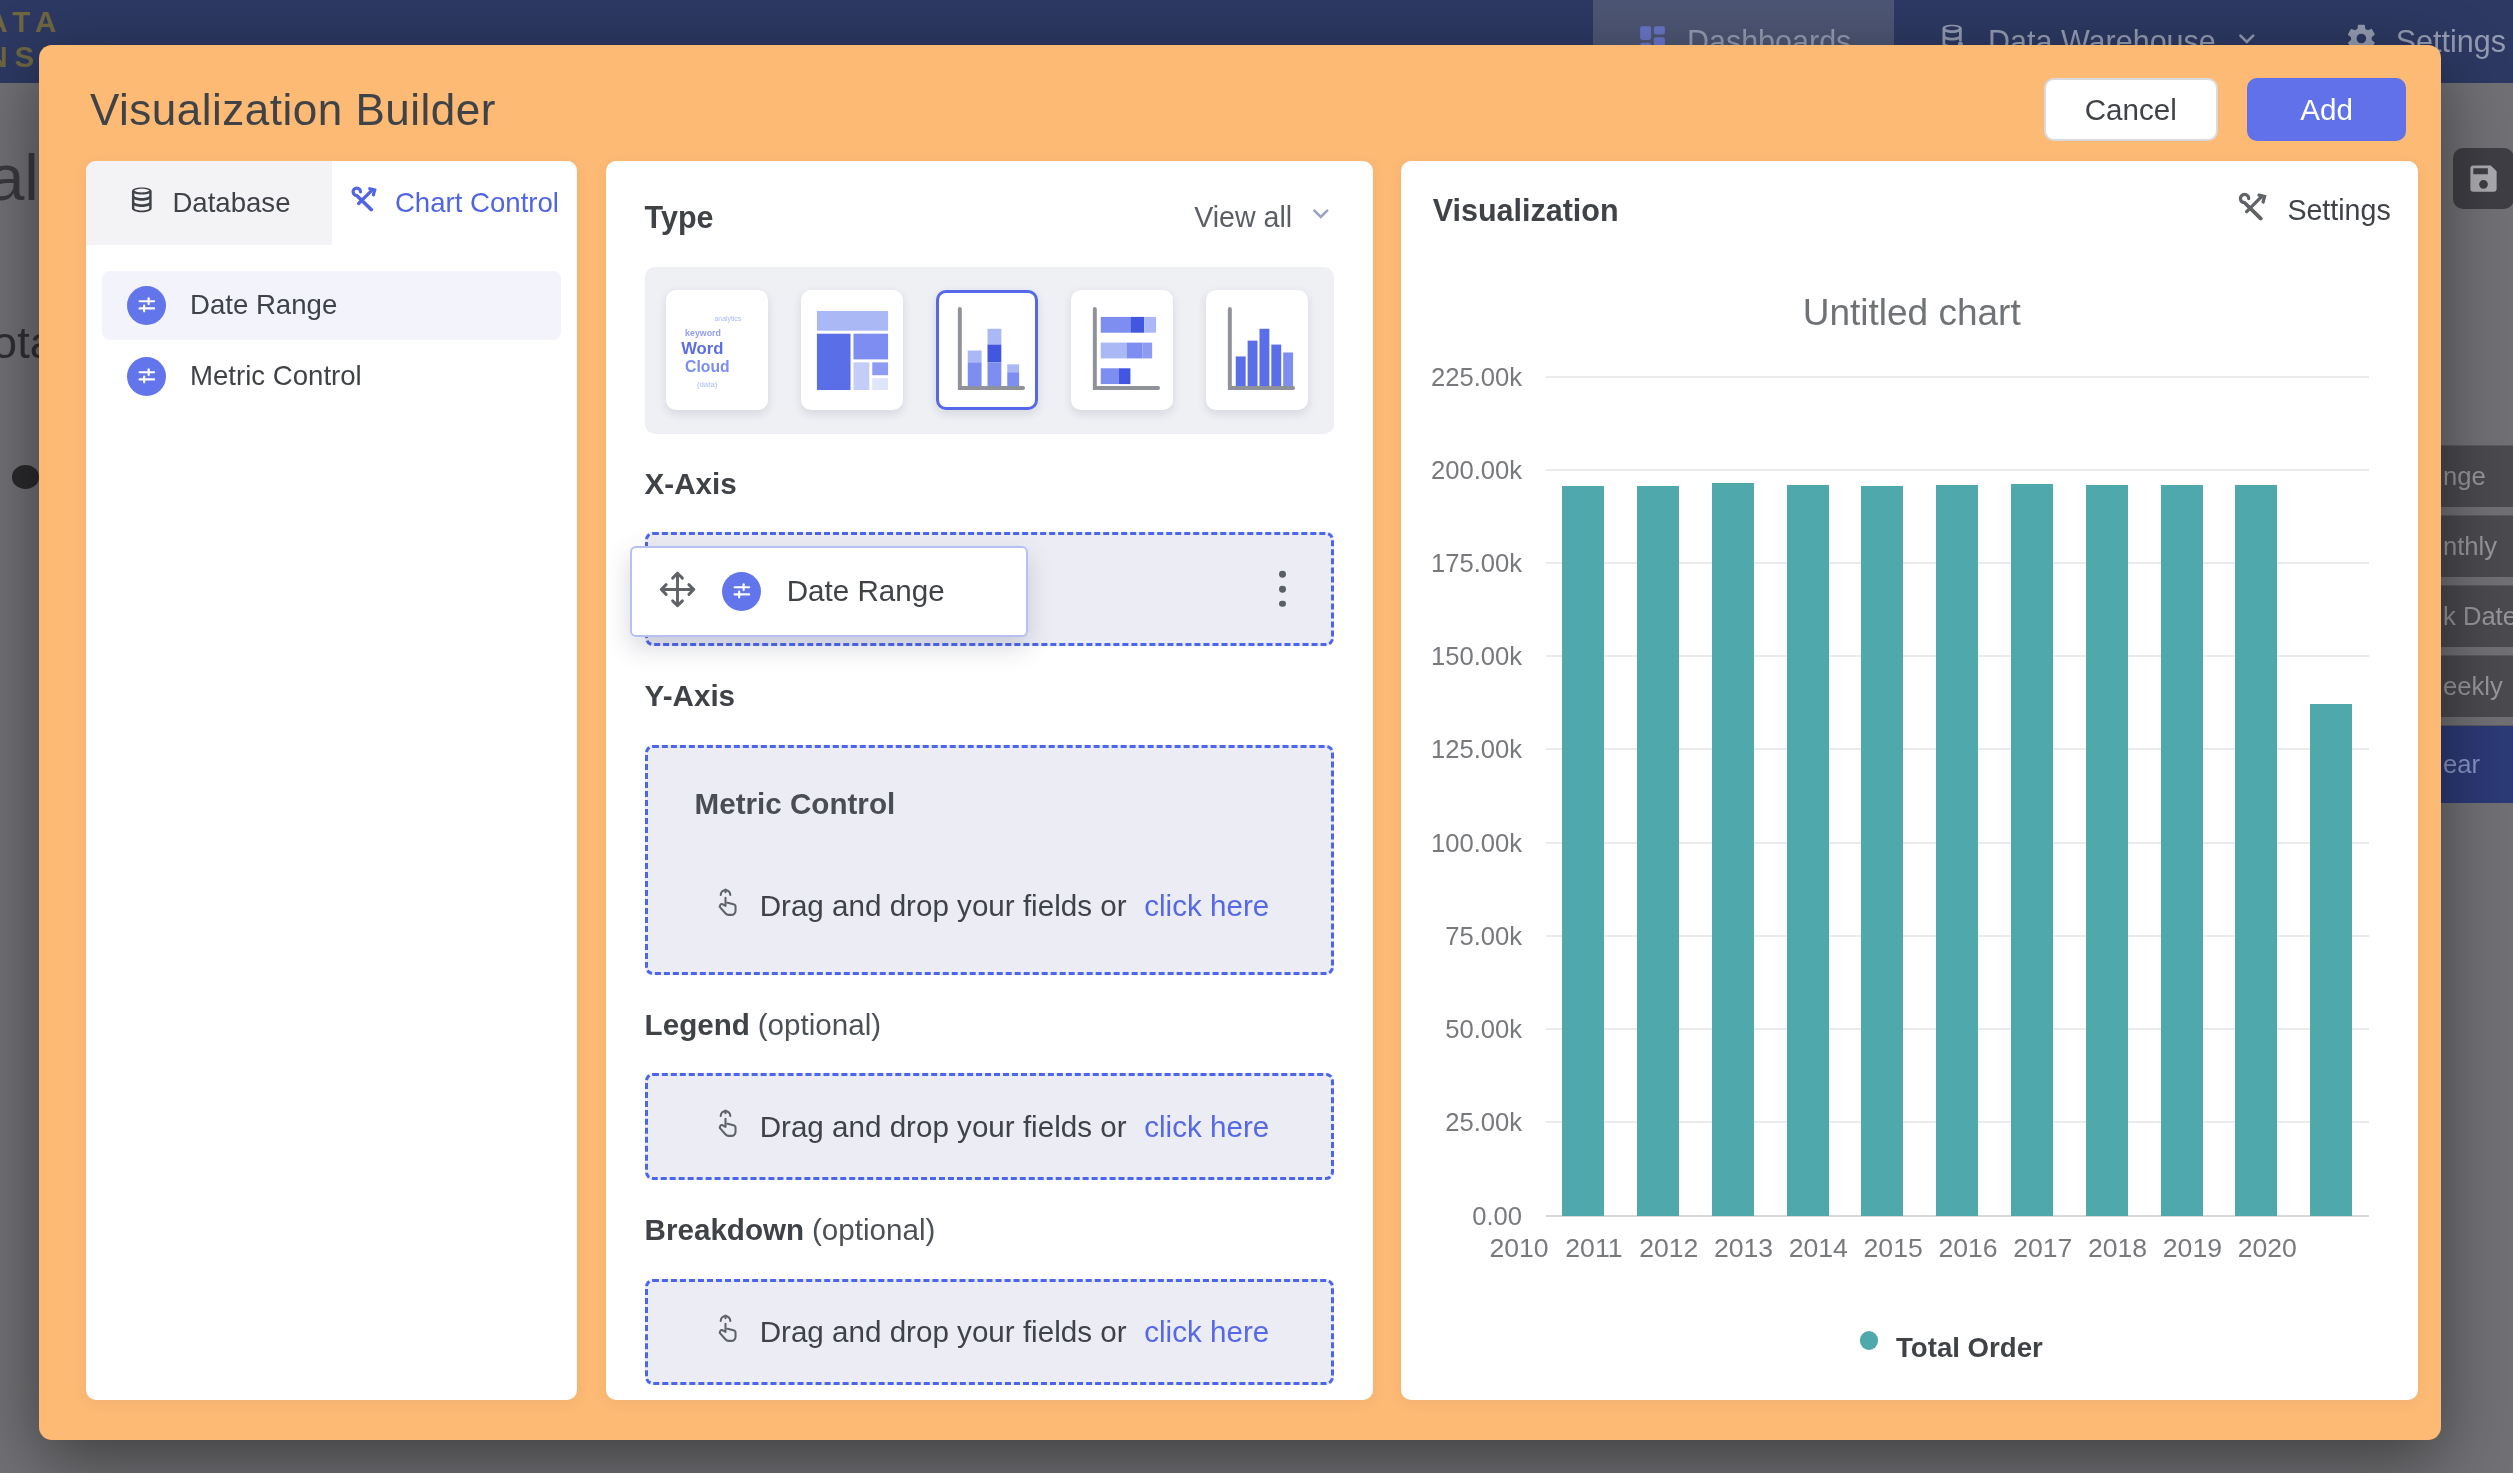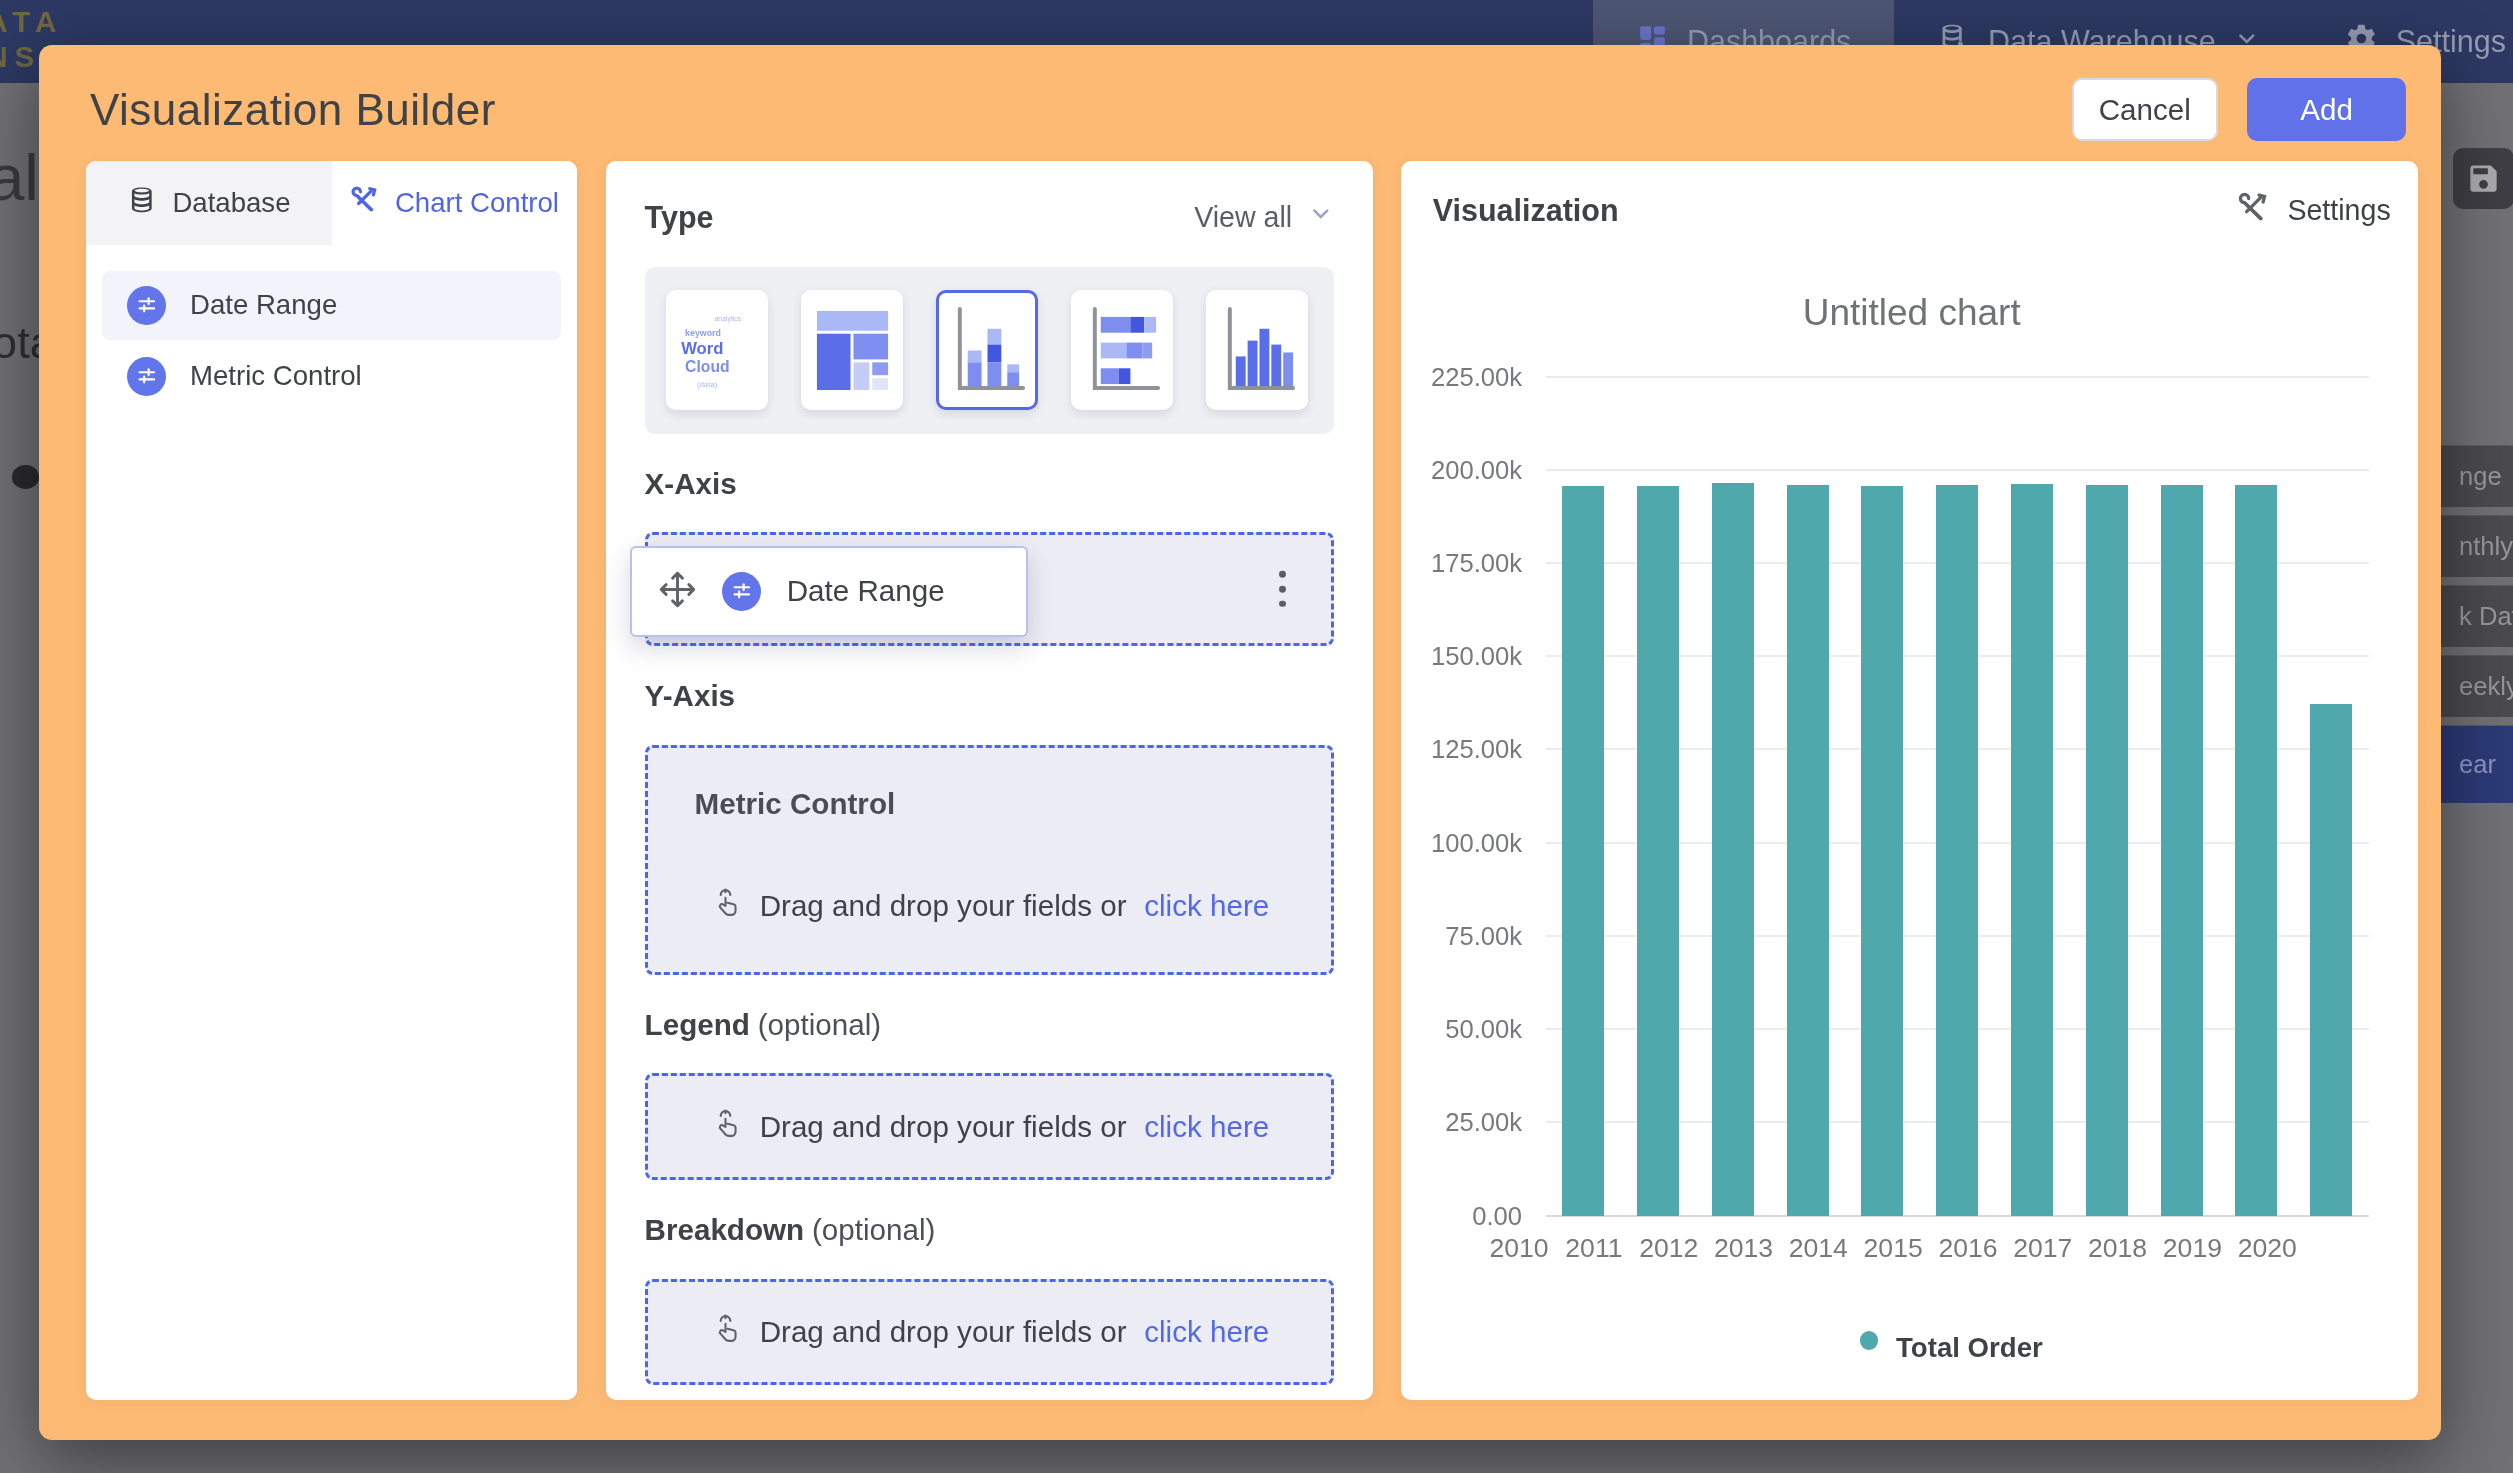--- a/index.html
+++ b/index.html
@@ -12,30 +12,30 @@
   .nav-items{position:absolute;right:-35px;top:0;height:83px;display:flex;align-items:stretch;}
   .nav-item{display:flex;align-items:center;gap:17.7px;padding:0 43px;color:#959cb2;font-size:30.5px;white-space:nowrap;}
   .nav-item.active{background:#4d5674;}
   .nav-item svg{flex:none;}
   .frag-left{position:absolute;color:#3a3a3e;}
   .frag-al{left:-11.8px;top:140px;font-size:65px;}
   .frag-ota{left:-7.9px;top:317px;font-size:45px;color:#2f2f33;}
   .frag-dot{position:absolute;left:11.8px;top:465px;width:27.6px;height:23.6px;border-radius:50%;background:#2a2a2e;}
   .save-sq{position:absolute;left:2453px;top:148px;width:61px;height:61px;background:#3e3e44;border-radius:9.9px;display:flex;align-items:center;justify-content:center;}
   .right-menu{position:absolute;left:2441px;top:445px;width:73px;display:flex;flex-direction:column;gap:7.9px;}
-  .rm-row{height:61px;background:#4a4a4f;border-top:1px solid #5a5a5f;color:#97979b;font-size:25.6px;display:flex;align-items:center;padding-left:18px;overflow:hidden;white-space:nowrap;}
+  .rm-row{height:61px;background:#4a4a4f;border-top:1px solid #5a5a5f;color:#97979b;font-size:25.6px;display:flex;align-items:center;padding-left:2px;overflow:hidden;white-space:nowrap;}
   .rm-row.active{height:77px;background:#2c3a76;color:#8b93c4;}
 
   
   .modal{position:absolute;left:39px;top:45px;width:2402px;height:1395px;background:#fdba74;border-radius:13px;box-shadow:0 19.7px 69px rgba(0,0,0,.45);}
   .modal-header{display:flex;justify-content:space-between;align-items:center;padding:33px 35px 0 51px;}
   .modal-title{font-size:44px;color:#3f4348;font-weight:500;letter-spacing:0.5px;}
   .hdr-btns{display:flex;gap:29.6px;}
   .btn{height:63px;border-radius:9.9px;font-size:29.6px;display:flex;align-items:center;justify-content:center;cursor:pointer;font-family:inherit;border:none;}
-  .btn-cancel{padding:0 25px;background:#fff;border:2px solid #d9d9de;color:#3f4348;}
+  .btn-cancel{padding:0 39px;background:#fff;border:2px solid #d9d9de;color:#3f4348;}
   .btn-add{padding:0 53px;background:#6071e9;color:#fff;}
   .modal-body{position:absolute;top:116px;left:47px;right:22.7px;bottom:40px;display:flex;gap:28.6px;}
   .card{background:#fff;border-radius:9.9px;box-shadow:0 3px 13.8px rgba(55,60,90,.07);}
 
   
   .card-left{width:491px;flex:none;display:flex;flex-direction:column;overflow:hidden;}
   .tabs{display:flex;height:84px;flex:none;}
   .tab{flex:1;display:flex;align-items:center;justify-content:center;gap:15.8px;font-size:27.6px;font-weight:500;cursor:pointer;}
   .tab-inactive{background:#f3f3f6;color:#3f4348;}
   .tab-active{background:#fff;color:#5064e6;}

